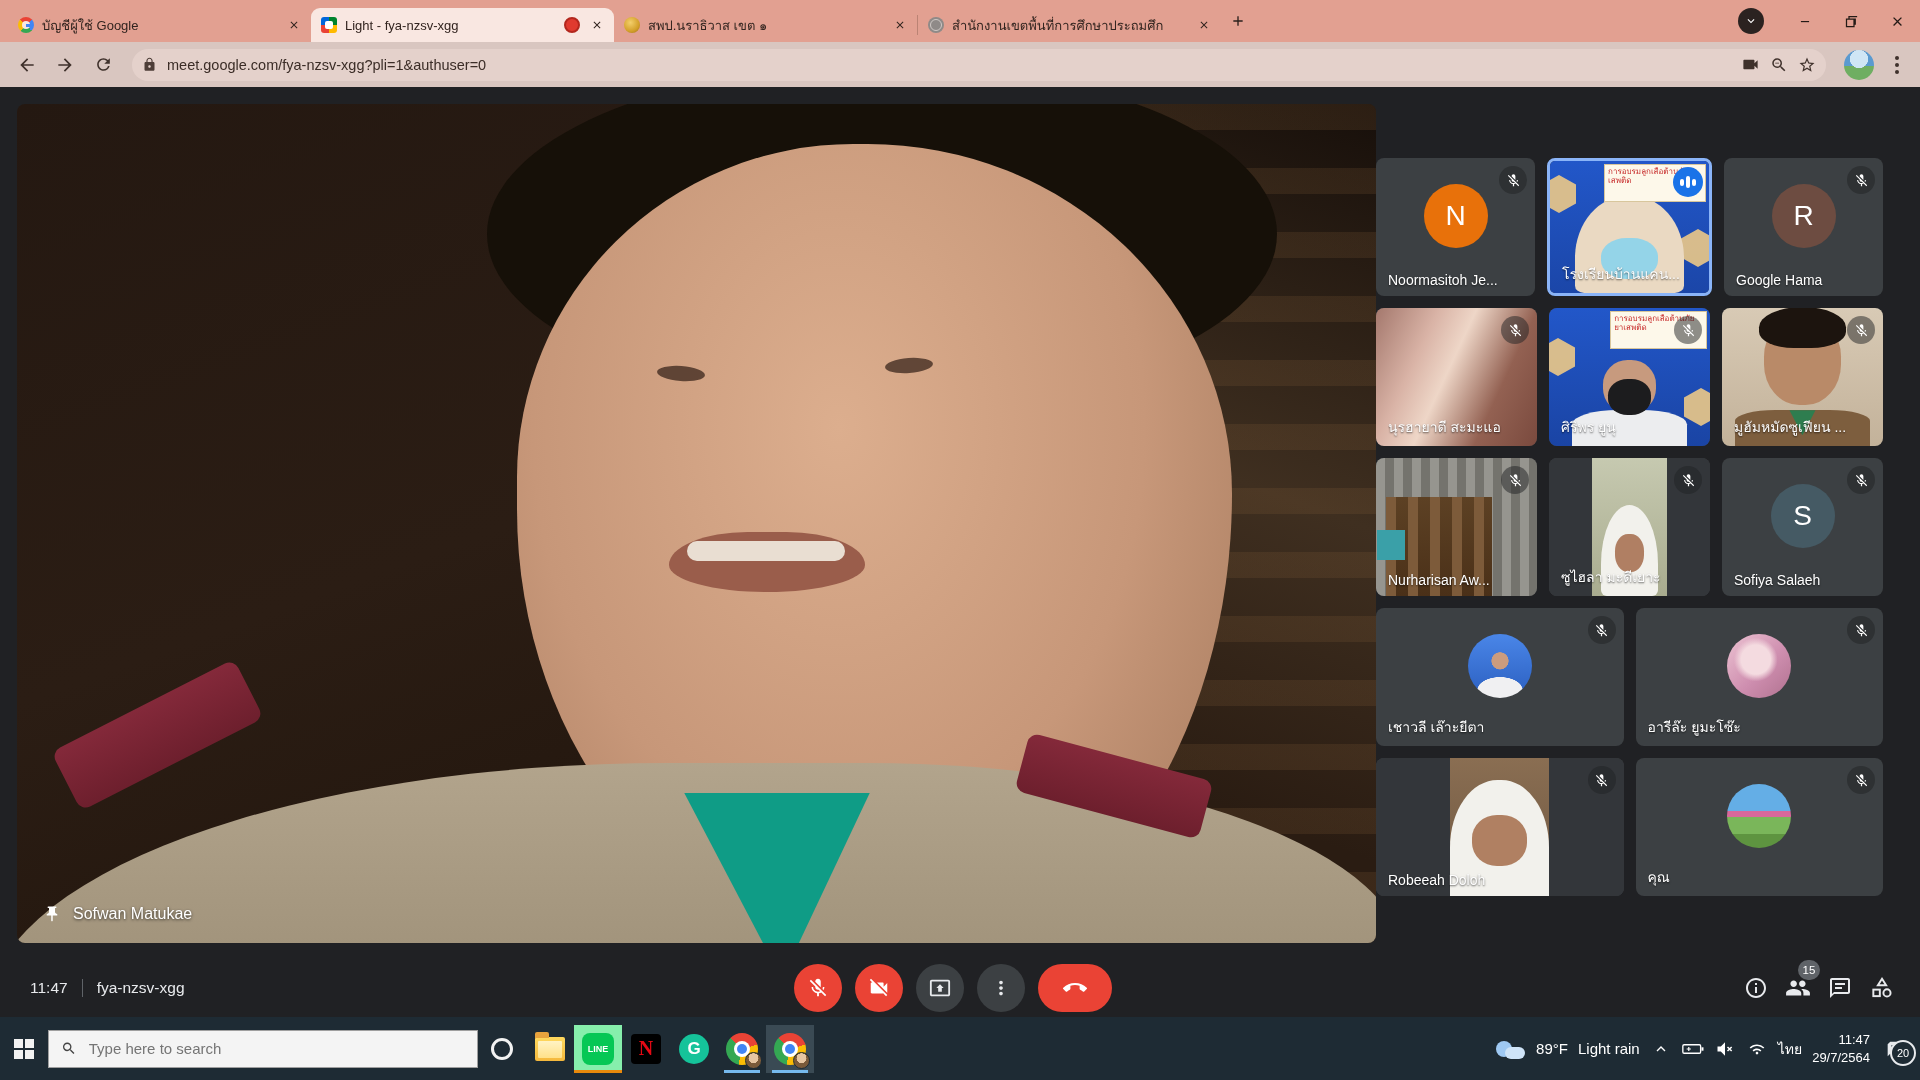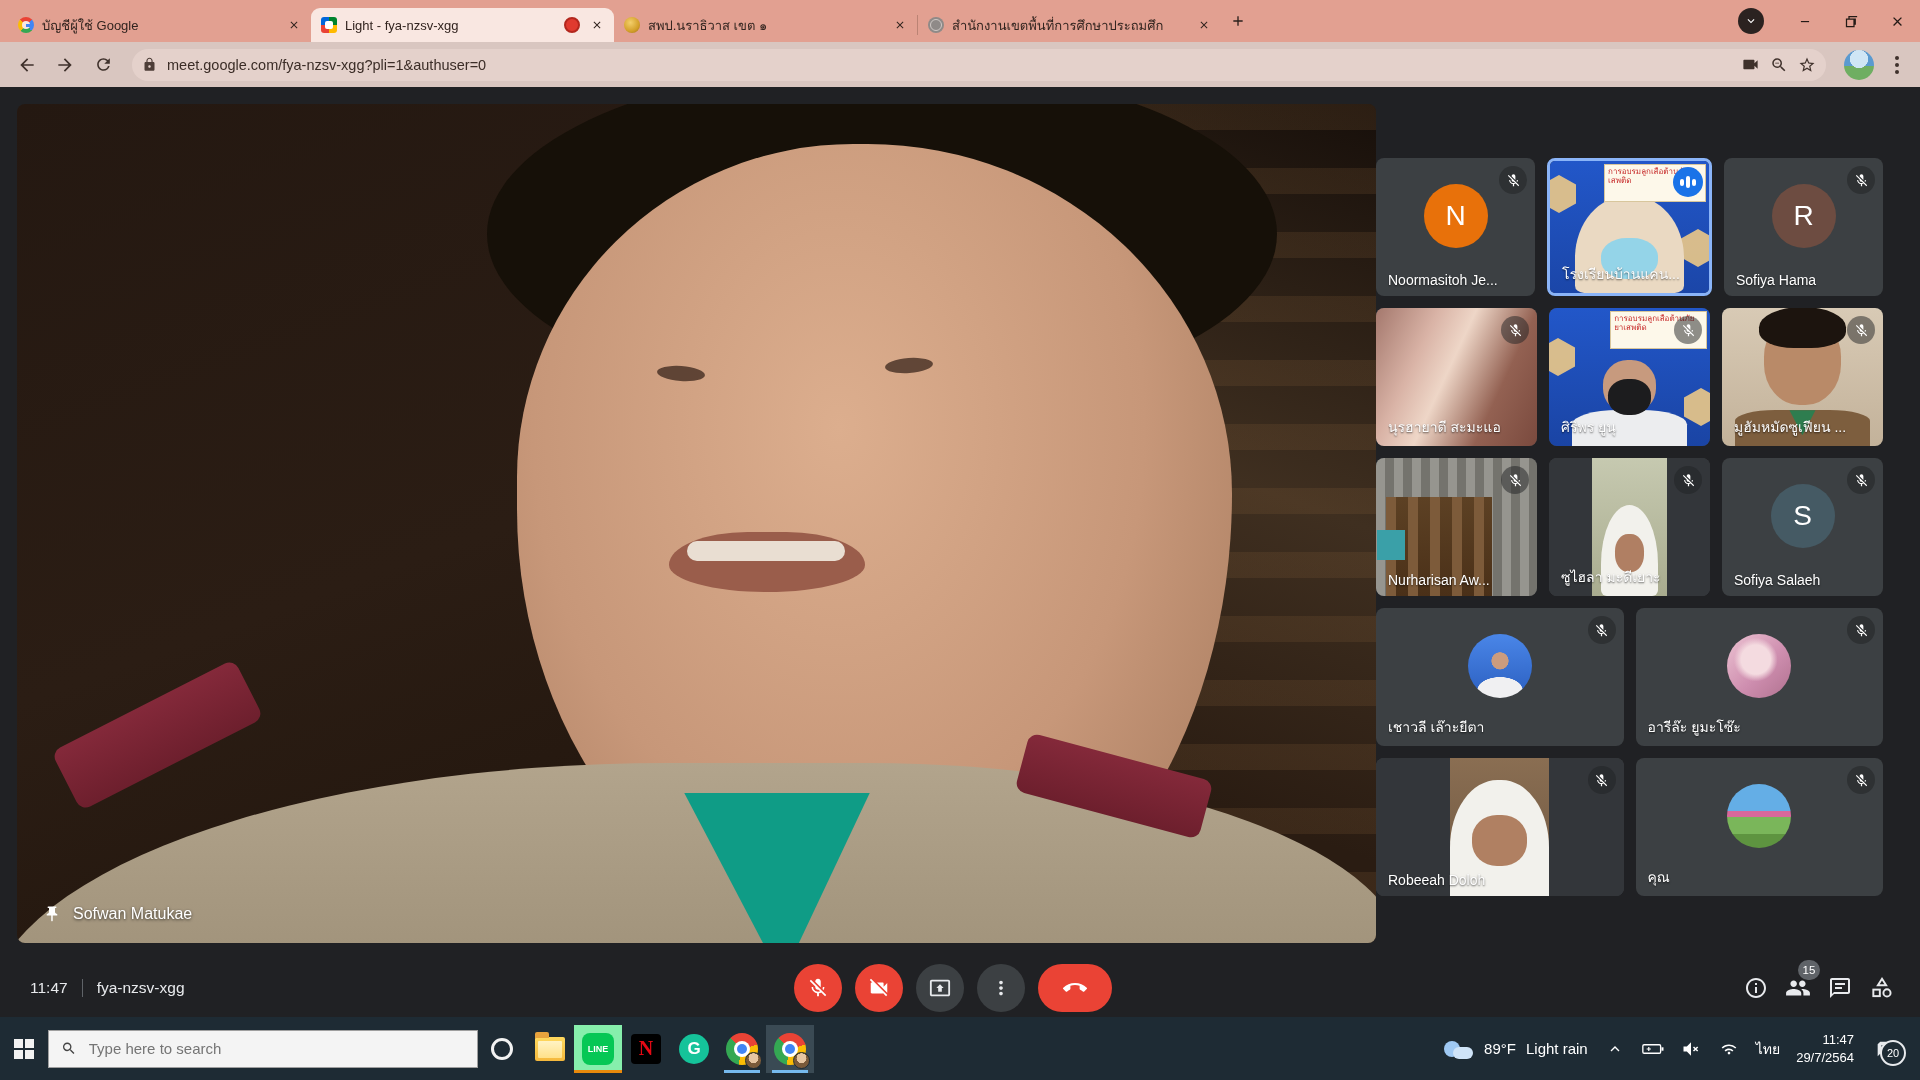--- a/index.html
+++ b/index.html
@@ -158,21 +158,21 @@
   .lineicon{width:32px;height:32px;background:#06c755;border-radius:8px;color:#fff;font-size:9px;font-weight:bold;display:flex;align-items:center;justify-content:center;}
   .netflix{width:30px;height:30px;background:#000;border-radius:4px;color:#e50914;font-weight:bold;font-size:20px;display:flex;align-items:center;justify-content:center;font-family:"Liberation Serif",serif;}
   .grammarly{width:30px;height:30px;border-radius:50%;background:#15c39a;color:#fff;font-weight:bold;font-size:17px;display:flex;align-items:center;justify-content:center;}
   .chromeball{width:32px;height:32px;border-radius:50%;position:relative;
       background:conic-gradient(from -45deg,#ea4335 0 33%,#fbbc05 0 66%,#34a853 0 100%);}
   .chromeball::before{content:"";position:absolute;inset:8px;background:#fff;border-radius:50%;}
   .chromeball::after{content:"";position:absolute;inset:11px;background:#4285f4;border-radius:50%;}
   .profdot{position:absolute;right:4px;bottom:4px;width:15px;height:15px;border-radius:50%;border:1px solid #1e2b34;
       background:radial-gradient(circle at 50% 35%,#e7c6a2 0 40%,#7a5a3a 41% 100%);z-index:2;}
   .chromecell.active{background:#3a4a54;}
-  .tray{margin-left:auto;display:flex;align-items:center;gap:16px;padding-right:20px;}
+  .tray{margin-left:auto;display:flex;align-items:center;gap:10px;padding-right:10px;}
   .weather{display:flex;align-items:center;gap:10px;font-size:15px;}
   .cloud{width:34px;height:20px;position:relative;}
   .cloud::before{content:"";position:absolute;left:4px;top:2px;width:16px;height:16px;border-radius:50%;background:#9fc9f3;}
   .cloud::after{content:"";position:absolute;left:13px;bottom:0;width:20px;height:12px;border-radius:8px;background:#cfe4f8;}
   .trayicon{display:flex;align-items:center;justify-content:center;width:22px;height:22px;}
   .lang{font-size:14px;}
   .clock{text-align:right;font-size:13px;line-height:1.35;}
   .notif{position:relative;width:30px;height:26px;display:flex;align-items:center;justify-content:center;}
   .notifbadge{position:absolute;right:-6px;bottom:-4px;width:22px;height:22px;border-radius:50%;border:2px solid #e8eaed;
       background:#1e2b34;color:#fff;font-size:11px;display:flex;align-items:center;justify-content:center;}
@@ -346,21 +346,21 @@
           </div>
         <div class="pname">โรงเรียนบ้านแคน...</div>
       </div>
       <div class="tile">
         <div class="avatar iR">R</div>
         <div class="micbadge">
           <svg width="15" height="15" viewBox="0 0 24 24">
               <path d="M19 11h-1.7c0 .74-.16 1.43-.43 2.05l1.23 1.23c.56-.98.9-2.09.9-3.28zm-4.02.17c0-.06.02-.11.02-.17V5c0-1.66-1.34-3-3-3S9 3.34 9 5v.18l5.98 5.99zM4.27 3 3 4.27l6.01 6.01V11c0 1.66 1.33 3 2.99 3 .22 0 .44-.03.65-.08l1.66 1.66c-.71.33-1.5.52-2.31.52-2.76 0-5.3-2.1-5.3-5.1H5c0 3.41 2.72 6.23 6 6.72V21h2v-3.28c.91-.13 1.77-.45 2.54-.9L19.73 21 21 19.73 4.27 3z" fill="#fff"></path>
             </svg>
         </div>
-        <div class="pname">Sofiya Hama</div>
+        <div class="pname">Google Hama</div>
       </div>
     </div>
 
     <div class="prow">
       <div class="tile v-pink">
         <div class="vart"></div>
         <div class="micbadge">
           <svg width="15" height="15" viewBox="0 0 24 24">
               <path d="M19 11h-1.7c0 .74-.16 1.43-.43 2.05l1.23 1.23c.56-.98.9-2.09.9-3.28zm-4.02.17c0-.06.02-.11.02-.17V5c0-1.66-1.34-3-3-3S9 3.34 9 5v.18l5.98 5.99zM4.27 3 3 4.27l6.01 6.01V11c0 1.66 1.33 3 2.99 3 .22 0 .44-.03.65-.08l1.66 1.66c-.71.33-1.5.52-2.31.52-2.76 0-5.3-2.1-5.3-5.1H5c0 3.41 2.72 6.23 6 6.72V21h2v-3.28c.91-.13 1.77-.45 2.54-.9L19.73 21 21 19.73 4.27 3z" fill="#fff"></path>
             </svg>

